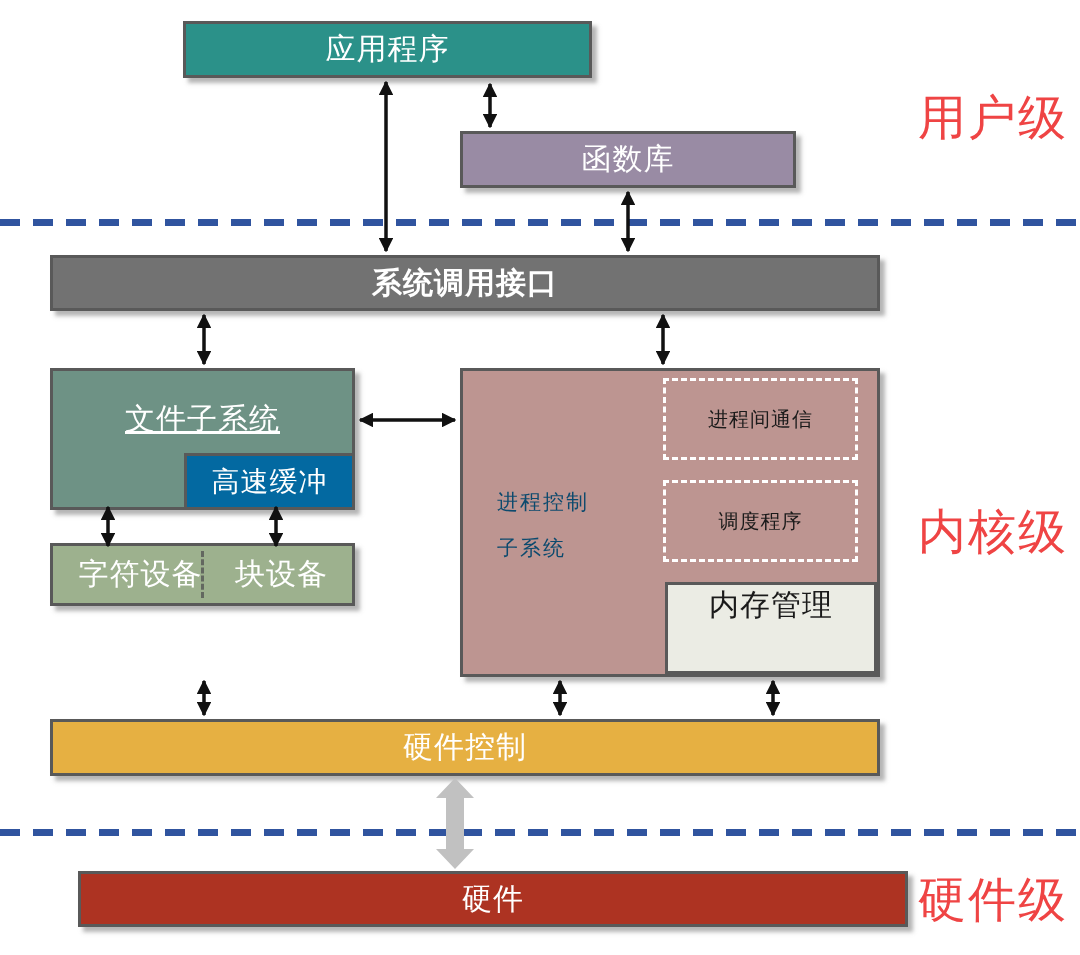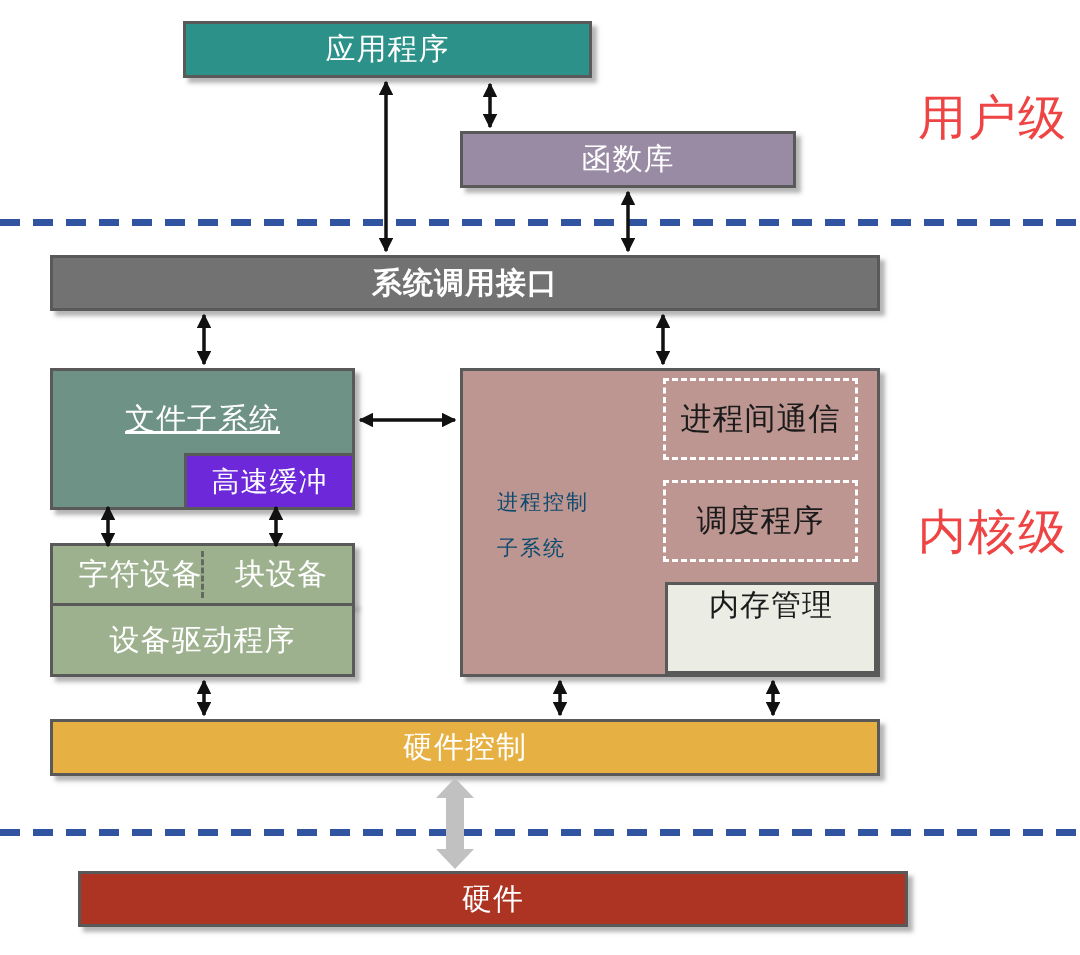--- a/index.html
+++ b/index.html
@@ -20,38 +20,38 @@
     border:3px solid #595959;
     box-shadow:5px 5px 4px rgba(110,110,110,.5);
     display:flex;align-items:center;justify-content:center;
     color:#ffffff;font-size:30px;letter-spacing:1px;
   }
   .app{left:183px;top:21px;width:409px;height:57px;background:#2b9189;}
   .lib{left:460px;top:131px;width:336px;height:57px;background:#998ba4;}
   .syscall{left:50px;top:255px;width:830px;height:56px;background:#727272;font-weight:bold;}
   .file{left:50px;top:368px;width:305px;height:142px;background:#6e9285;
         align-items:flex-start;padding-top:28px;text-decoration:underline;}
-  .cache{left:184px;top:453px;width:171px;height:57px;background:#6d28d9;font-size:28px;box-shadow:none;text-align:center;}
+  .cache{left:184px;top:453px;width:171px;height:57px;background:#0369a1;font-size:28px;box-shadow:none;text-align:center;}
   .device{left:50px;top:543px;width:305px;height:63px;background:#9db18e;padding-left:17px;}
   .driver{left:50px;top:603px;width:305px;height:74px;background:#9db18e;}
   .device .half{flex:1;text-align:center;}
   .divider{
     position:absolute;left:calc(50% - 2px);top:5px;bottom:5px;
     border-left:3px dashed rgba(80,80,80,.75);
   }
   .process{left:460px;top:368px;width:420px;height:309px;background:#bd9591;
            display:block;color:#1a1a1a;}
   .process-label{
     position:absolute;left:34px;top:108px;
     font-size:21px;line-height:46px;color:#0c4a6e;letter-spacing:2px;
   }
   .dashedbox{
     position:absolute;box-sizing:border-box;border:3px dashed #ffffff;
     display:flex;align-items:center;justify-content:center;
-    color:#1a1a1a;font-size:31px;letter-spacing:1px;text-align:right;
+    color:#1a1a1a;font-size:20px;letter-spacing:1px;text-align:right;
   }
   .ipc{left:200px;top:7px;width:195px;height:82px;}
   .sched{left:200px;top:109px;width:195px;height:82px;}
   .mem{
     position:absolute;box-sizing:border-box;left:202px;top:211px;width:212px;height:92px;
     background:#ebece4;border:3px solid #595959;
     display:flex;align-items:flex-start;justify-content:center;
     color:#1a1a1a;font-size:30px;letter-spacing:1px;
   }
   .hwctl{left:50px;top:719px;width:830px;height:57px;background:#e6b042;}
@@ -93,23 +93,20 @@
   <div class="box cache">
     <span>高速缓冲</span>
   </div>
 
   <div class="box device">
     <span class="half">字符设备</span>
     <span class="half">块设备</span>
     <span class="divider"></span>
   </div>
 
-  <div class="box driver">
-    <span>设备驱动程序</span>
-  </div>
 
   <div class="box process">
     <div class="process-label">
       <div>进程控制</div>
       <div>子系统</div>
     </div>
     <div class="dashedbox ipc">
       <span>进程间通信</span>
     </div>
     <div class="dashedbox sched">
@@ -123,20 +120,21 @@
   <div class="box hwctl">
     <span>硬件控制</span>
   </div>
 
   <div class="box hw">
     <span>硬件</span>
   </div>
 
   <div class="level level-user">用户级</div>
   <div class="level level-kernel">内核级</div>
+  <div class="level level-hw">硬件级</div>
 
   <svg class="overlay" width="1080" height="955" viewBox="0 0 1080 955" xmlns="http://www.w3.org/2000/svg">
     <defs>
       <marker id="ah" viewBox="0 0 10 10" refX="9" refY="5" markerWidth="4.2" markerHeight="4.2" orient="auto-start-reverse" markerUnits="strokeWidth">
         <path d="M0,0 L10,5 L0,10 z" fill="#111111"></path>
       </marker>
     </defs>
     <g stroke="#111111" stroke-width="3.5" fill="none">
       <path d="M386,82 L386,251" marker-start="url(#ah)" marker-end="url(#ah)"></path>
       <path d="M490,84 L490,127" marker-start="url(#ah)" marker-end="url(#ah)"></path>

